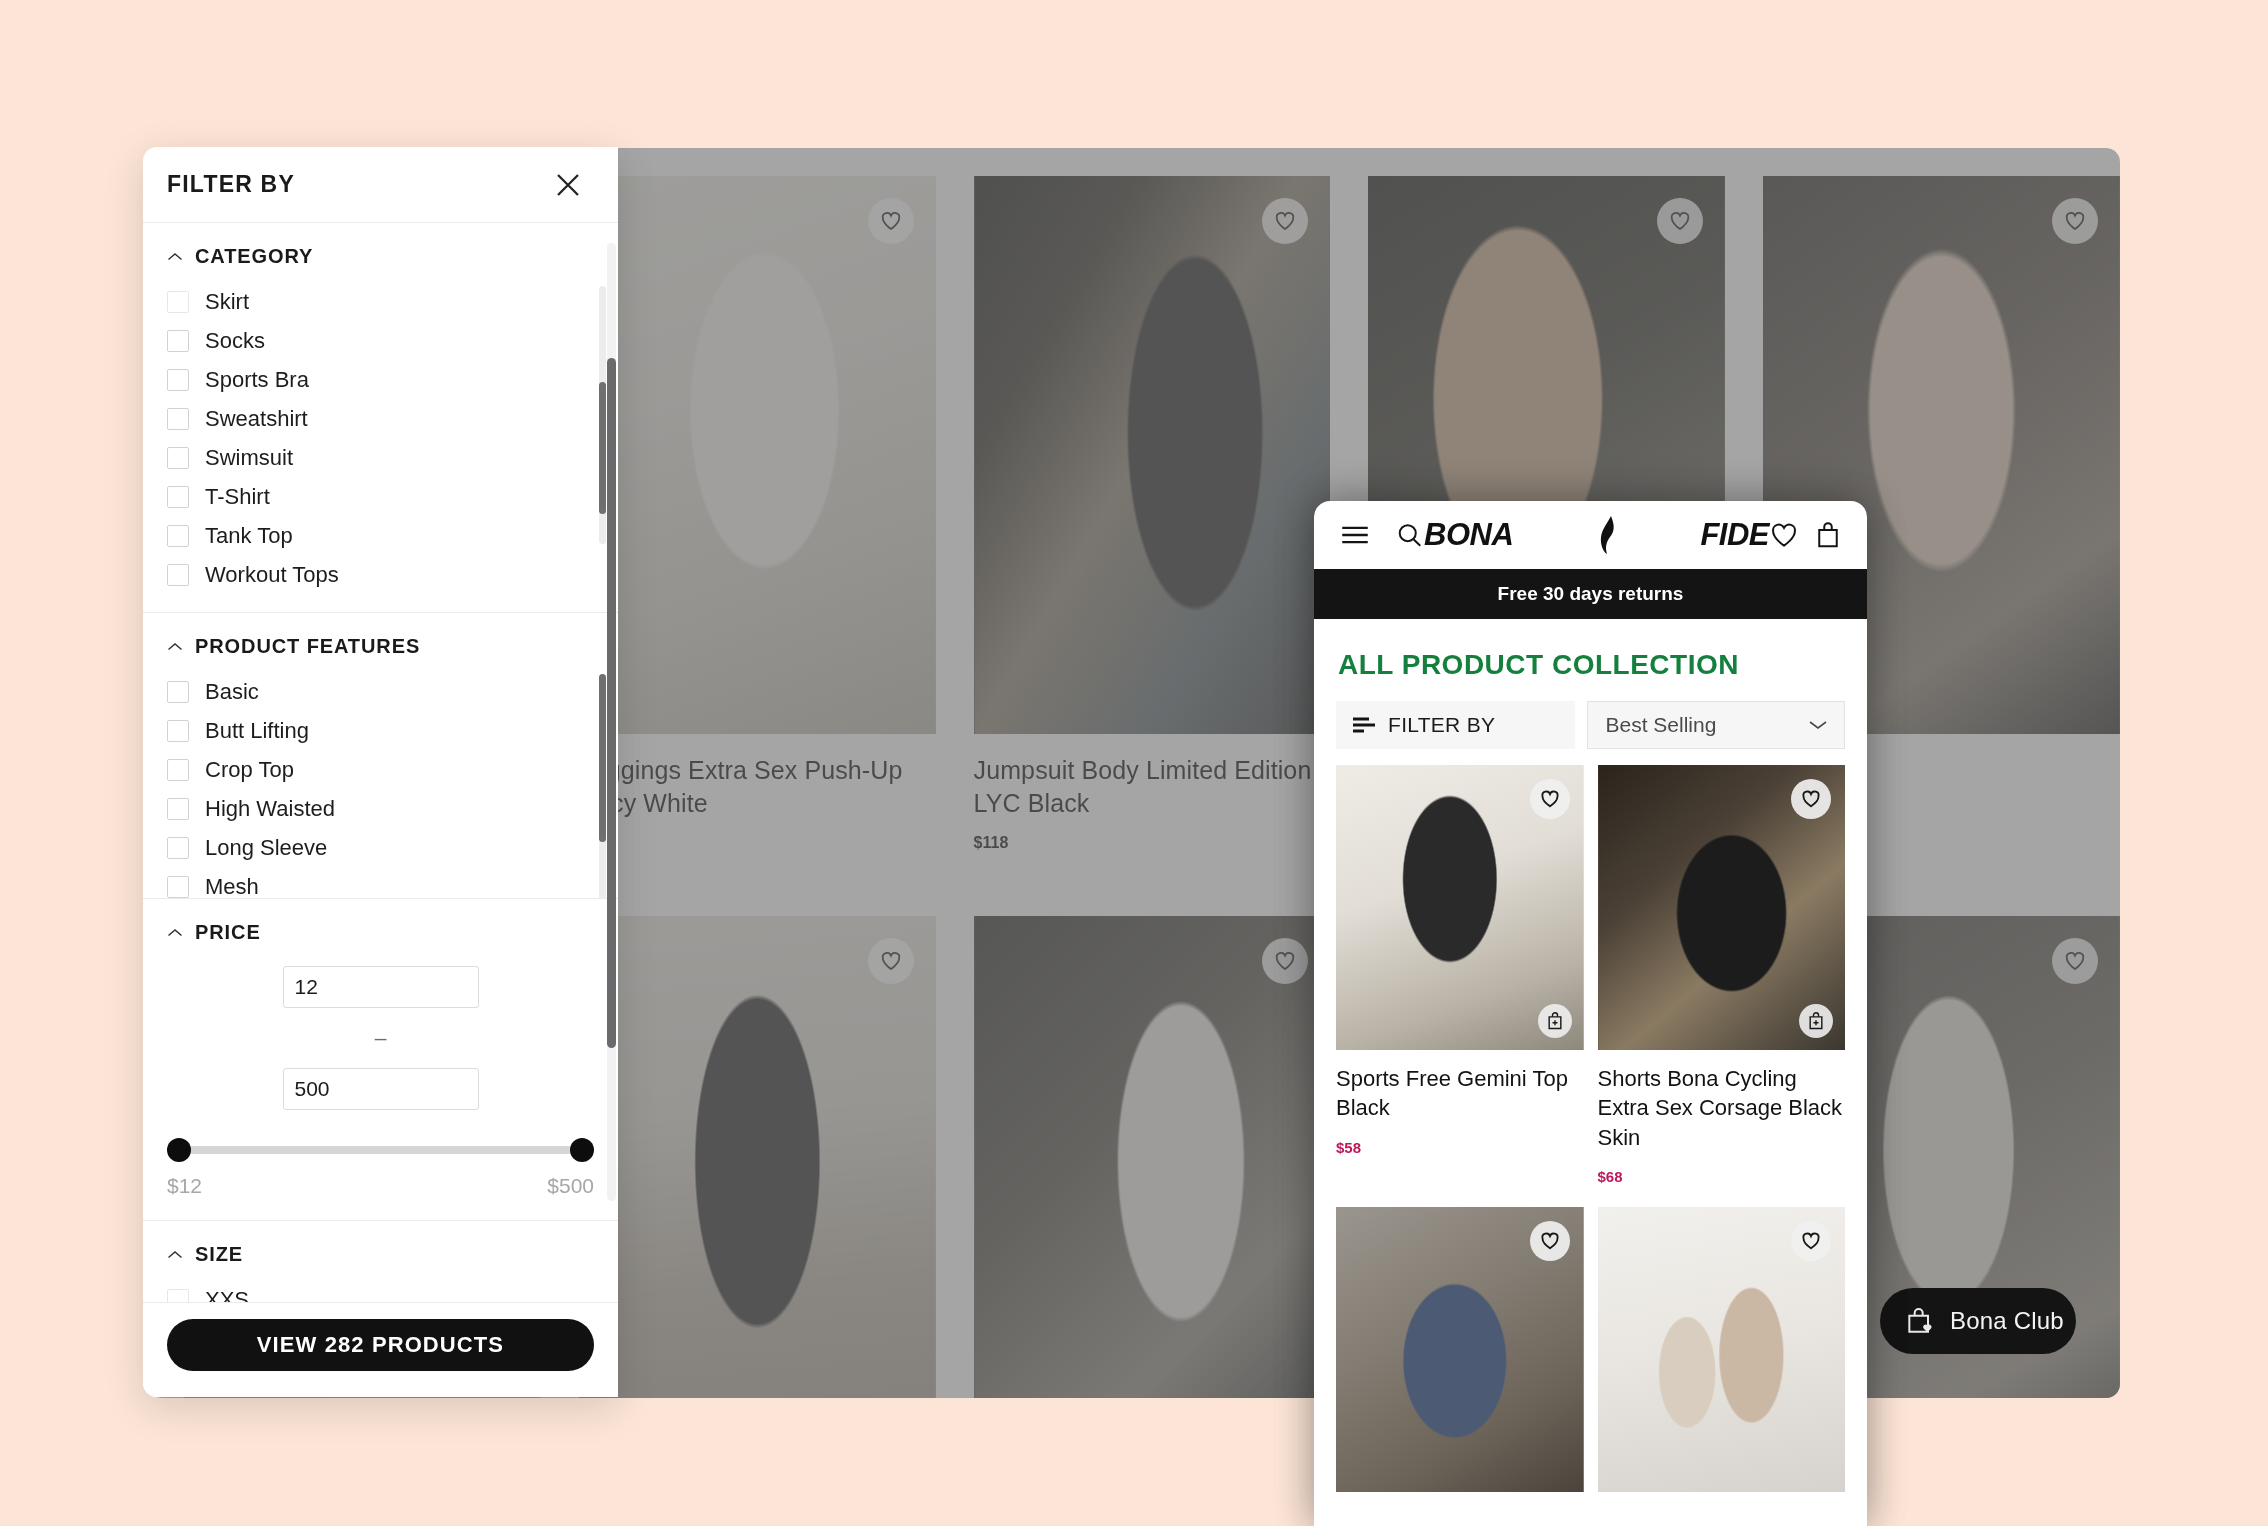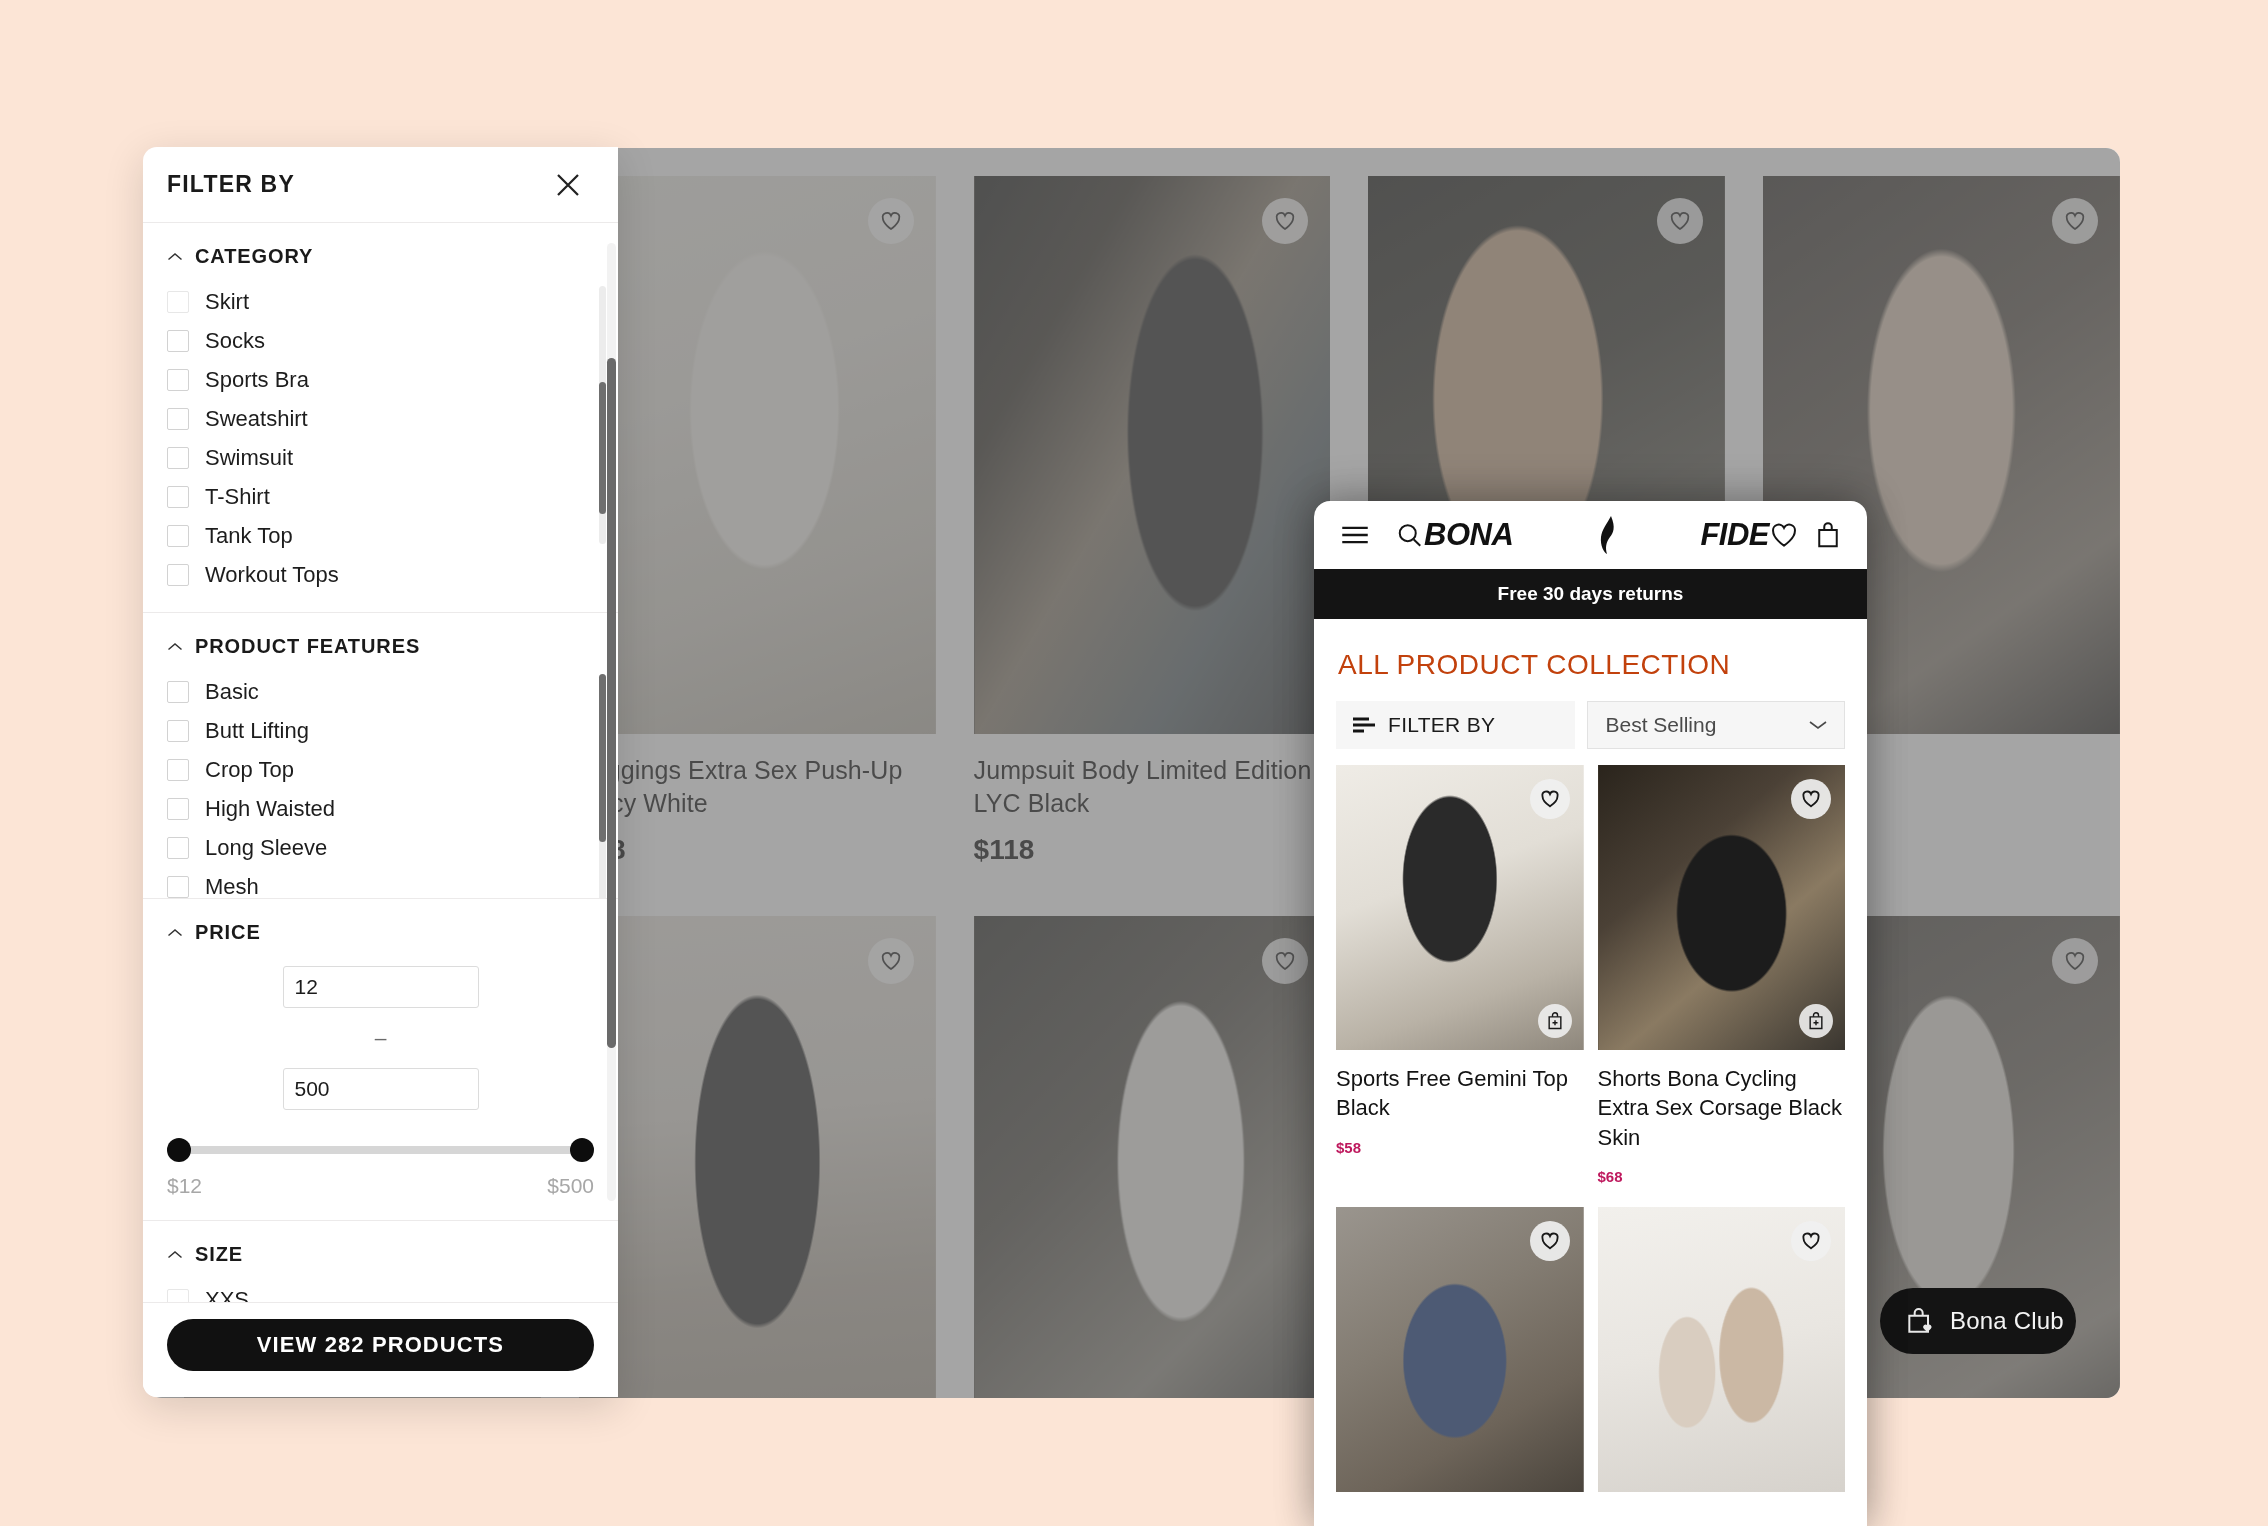--- a/index.html
+++ b/index.html
@@ -34,21 +34,21 @@
     background-size: cover; background-position: center;
     position: relative;
   }
   .dcard .dtitle {
     margin-top: 20px;
     font-size: 25px; line-height: 1.32; color: #111;
     letter-spacing: .1px;
   }
   .dcard .dprice {
     margin-top: 14px;
-    font-size: 28px; font-weight: 700; color: #111;
+    font-size: 16px; font-weight: 700; color: #111;
   }
   .heart-btn {
     position: absolute; top: 22px; right: 22px;
     width: 46px; height: 46px; border-radius: 50%;
     background: rgba(255,255,255,.86);
     display: flex; align-items: center; justify-content: center;
   }
   .heart-btn svg { width: 24px; height: 24px; }
   
   .desktop-dim {
@@ -248,22 +248,22 @@
     letter-spacing: -.5px; color: #111;
     font-family: "Liberation Sans", sans-serif;
   }
   .m-logo .flame { width: 20px; height: 40px; margin: 0 5px; }
   .m-banner {
     height: 50px; background: #141414; color: #fff;
     display: flex; align-items: center; justify-content: center;
     font-size: 19px; font-weight: 700;
   }
   .m-h1 {
-    font-size: 28px; font-weight: 400; letter-spacing: .5px;
-    color: #c2410c; padding: 30px 24px 0 24px;
+    font-size: 28px; font-weight: 700; letter-spacing: .5px;
+    color: #15803d; padding: 30px 24px 0 24px;
   }
   .m-controls {
     display: flex; gap: 12px; padding: 20px 22px 0 22px;
   }
   .m-filter {
     flex: 1 1 0; height: 48px; background: #f6f6f6;
     display: flex; align-items: center; gap: 12px; padding-left: 16px;
   }
   .m-filter .lbl { font-size: 21px; color: #1b1b1b; letter-spacing: .3px; }
   .m-filter svg { width: 24px; height: 18px; flex: none; }

